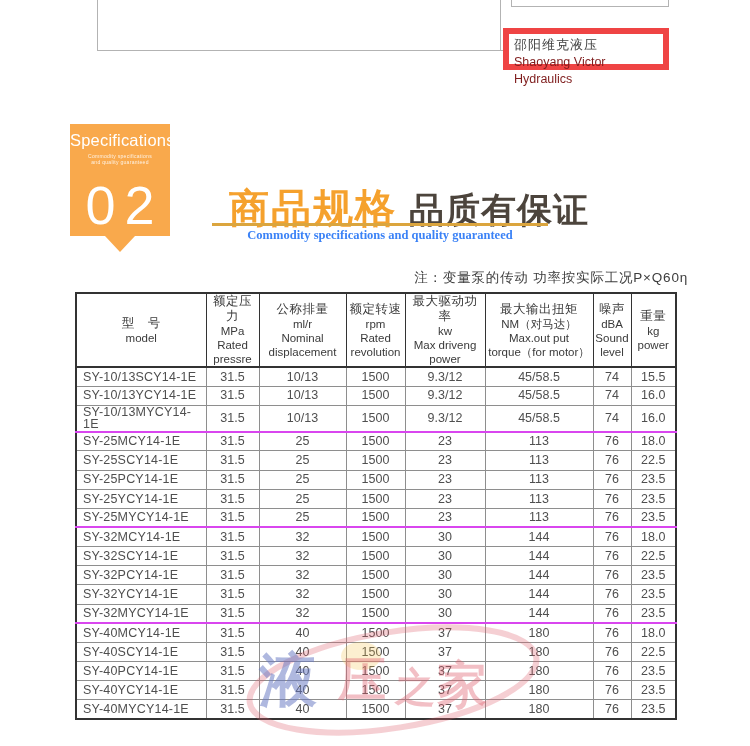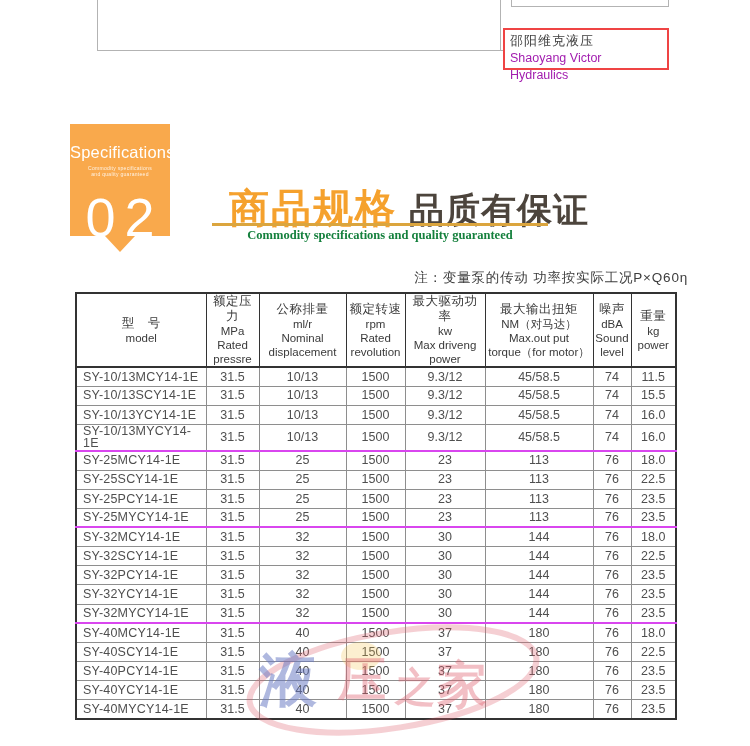--- a/index.html
+++ b/index.html
@@ -4,39 +4,39 @@
 <style>
   * { margin:0; padding:0; box-sizing:border-box; }
   html,body { background:#ffffff; }
   body { font-family:"Liberation Sans","DejaVu Sans",sans-serif; }
   #page { position:relative; width:750px; height:746px; background:#fff; overflow:hidden; margin:0 auto; }
 
   
   .top-left-box { position:absolute; left:97px; top:-40px; width:404px; height:91px; border:1px solid #b3b3b3; background:#fff; }
   .top-right-box { position:absolute; left:511px; top:-18px; width:158px; height:25px; border:1px solid #b3b3b3; background:#fff; }
   .connector { position:absolute; left:496px; top:50px; width:9px; height:1px; background:#b3b3b3; }
-  .brand-box { position:absolute; left:503px; top:28px; width:166px; height:42px; border:2px solid #ef4444; background:#fff; padding:2px 4px 0 5px; }
+  .brand-box { position:absolute; left:503px; top:28px; width:166px; height:42px; border:6px solid #ef4444; background:#fff; padding:2px 4px 0 5px; }
   .brand-cn { font-size:13px; color:#3f3f3f; line-height:18px; letter-spacing:1px; }
-  .brand-en { font-size:12.5px; color:#a21caf; line-height:17px; }
+  .brand-en { font-size:12.5px; color:#7f1d1d; line-height:17px; }
 
   
   .badge { position:absolute; left:70px; top:124px; width:100px; height:112px; background:#f9a94c; color:#fff; text-align:center; }
   .badge-tail { position:absolute; left:50%; top:112px; transform:translateX(-50%); width:0; height:0;
     border-left:15px solid transparent; border-right:15px solid transparent; border-top:16px solid #f9a94c; }
-  .badge-label { font-size:16.5px; font-weight:500; padding-top:19px; letter-spacing:0.2px; }
+  .badge-label { font-size:16.5px; font-weight:500; padding-top:7px; letter-spacing:0.2px; }
   .badge-tiny { font-size:5px; line-height:6px; opacity:0.85; margin-top:3px; letter-spacing:0.3px; }
   .badge-number { font-size:54px; font-weight:400; letter-spacing:9px; padding-left:9px; margin-top:13px; line-height:54px; }
 
   
   .title-row { position:absolute; left:229px; top:181px; width:336px; white-space:nowrap; }
   .title-main { font-size:40px; font-weight:bold; color:#f5a12d; letter-spacing:2px; }
   .title-secondary { font-size:35px; font-weight:bold; color:#4c443c; letter-spacing:1px; margin-left:12px; }
   .title-underline { position:absolute; left:212px; top:223px; width:336px; height:3px; background:#dba53e; }
   .title-subtitle { position:absolute; left:212px; top:228px; width:336px; text-align:center;
-    font-family:"Liberation Serif","DejaVu Serif",serif; font-weight:bold; font-size:12.5px; color:#15803d; }
+    font-family:"Liberation Serif","DejaVu Serif",serif; font-weight:bold; font-size:12.5px; color:#3b82f6; }
 
   
   .note { position:absolute; right:62px; top:269px; font-size:13.5px; color:#3d3d3d; letter-spacing:0.8px; }
 
   
   .spec-table { position:absolute; left:75px; top:292px; width:600px; border-collapse:collapse; table-layout:fixed;
     border:2px solid #333; }
   .spec-table thead tr { height:70px; }
   .spec-table th { border:1px solid #333; border-bottom:2px solid #333; font-weight:normal;
     vertical-align:middle; padding:0 1px; color:#3a3a3a; background:#fff; }
@@ -145,30 +145,20 @@
           </th>
           <th>
             <div class="h-cn">重量</div>
             <div class="h-sub">kg</div>
             <div class="h-sub">power</div>
           </th>
         </tr>
       </thead>
     <tbody>
         <tr>
-          <td class="model-cell">SY-10/13MCY14-1E</td>
-          <td>31.5</td>
-          <td>10/13</td>
-          <td>1500</td>
-          <td>9.3/12</td>
-          <td>45/58.5</td>
-          <td>74</td>
-          <td>11.5</td>
-        </tr>
-        <tr>
           <td class="model-cell">SY-10/13SCY14-1E</td>
           <td>31.5</td>
           <td>10/13</td>
           <td>1500</td>
           <td>9.3/12</td>
           <td>45/58.5</td>
           <td>74</td>
           <td>15.5</td>
         </tr>
         <tr>
@@ -206,20 +196,30 @@
           <td>31.5</td>
           <td>25</td>
           <td>1500</td>
           <td>23</td>
           <td>113</td>
           <td>76</td>
           <td>22.5</td>
         </tr>
         <tr>
           <td class="model-cell">SY-25PCY14-1E</td>
+          <td>31.5</td>
+          <td>25</td>
+          <td>1500</td>
+          <td>23</td>
+          <td>113</td>
+          <td>76</td>
+          <td>23.5</td>
+        </tr>
+        <tr>
+          <td class="model-cell">SY-25YCY14-1E</td>
           <td>31.5</td>
           <td>25</td>
           <td>1500</td>
           <td>23</td>
           <td>113</td>
           <td>76</td>
           <td>23.5</td>
         </tr>
         <tr>
           <td class="model-cell">SY-25MYCY14-1E</td>

